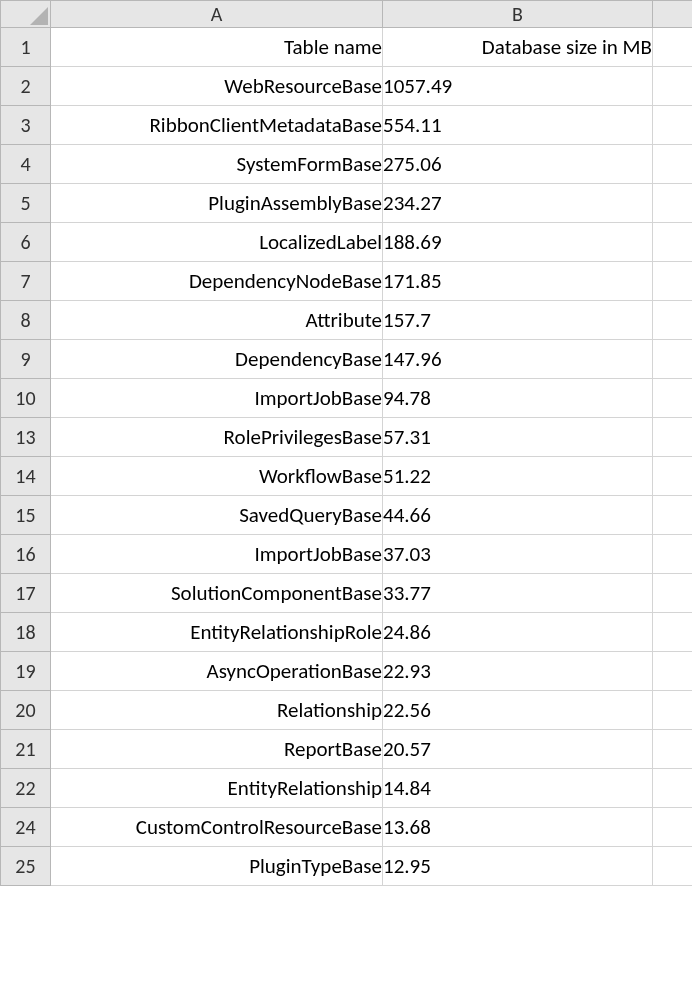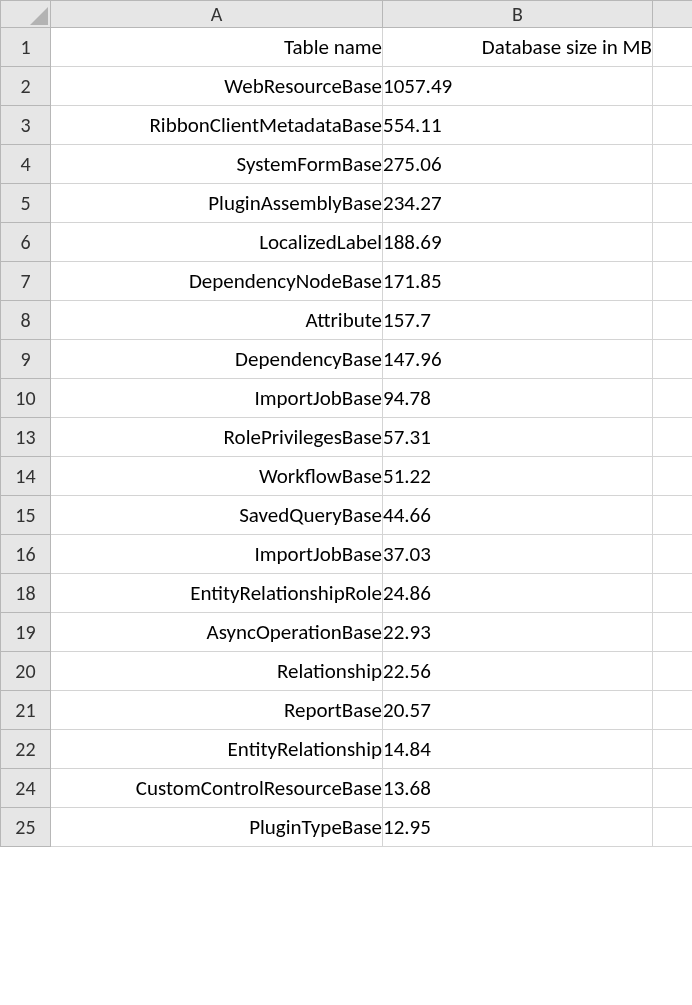--- a/index.html
+++ b/index.html
@@ -174,20 +174,26 @@
         <td class="cell num">44.66</td>
         <td class="cell colC"></td>
       </tr>
       <tr>
         <td class="rowhdr">16</td>
         <td class="cell txt">ImportJobBase</td>
         <td class="cell num">37.03</td>
         <td class="cell colC"></td>
       </tr>
       <tr>
+        <td class="rowhdr">17</td>
+        <td class="cell txt">SolutionComponentBase</td>
+        <td class="cell num">33.77</td>
+        <td class="cell colC"></td>
+      </tr>
+      <tr>
         <td class="rowhdr">18</td>
         <td class="cell txt">EntityRelationshipRole</td>
         <td class="cell num">24.86</td>
         <td class="cell colC"></td>
       </tr>
       <tr>
         <td class="rowhdr">19</td>
         <td class="cell txt">AsyncOperationBase</td>
         <td class="cell num">22.93</td>
         <td class="cell colC"></td>

